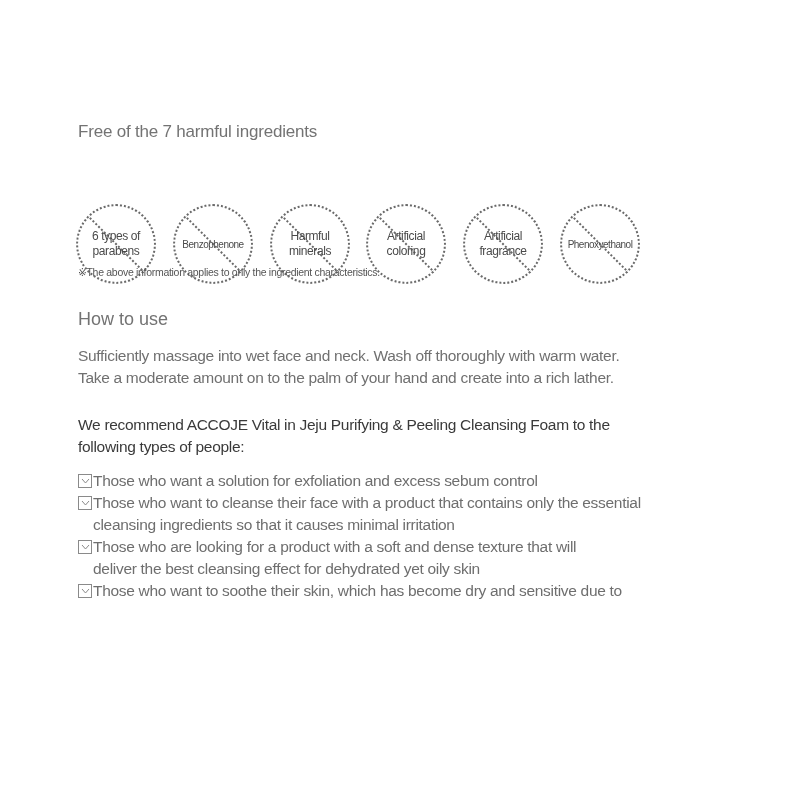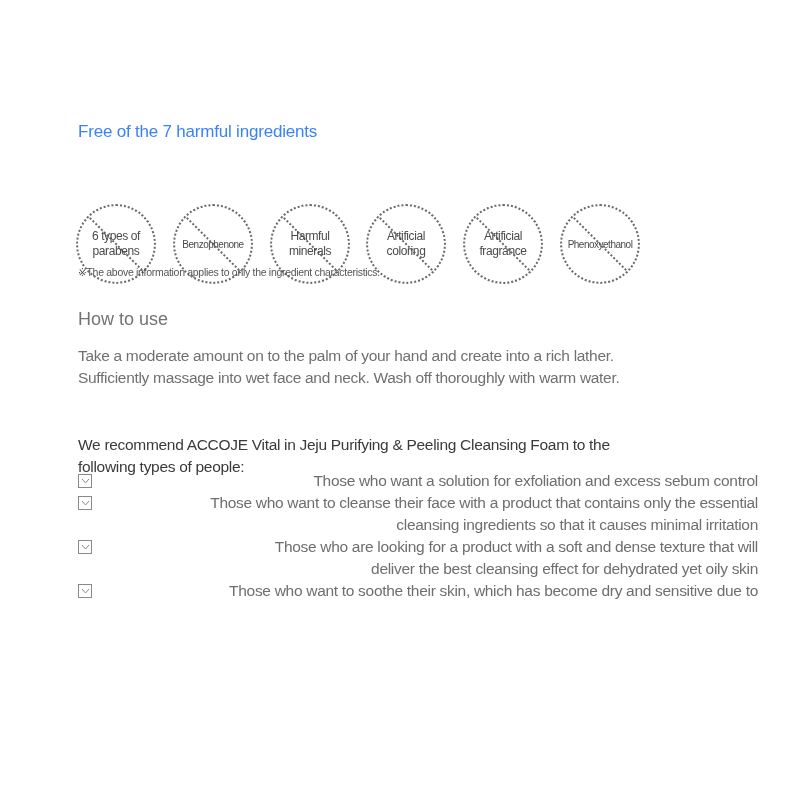--- a/index.html
+++ b/index.html
@@ -1,21 +1,21 @@
 <!DOCTYPE html>
 <html><head>
   <meta charset="utf-8">
   <style>
     html, body { margin: 0; padding: 0; }
     body {
       width: 800px; height: 800px; background: #ffffff; position: relative; overflow: hidden;
       font-family: "Liberation Sans", "DejaVu Sans", sans-serif; color: #555;
     }
     .title-free {
-      position: absolute; left: 78px; top: 122px; font-size: 17px; color: #3b82f6; letter-spacing: -0.2px;
+      position: absolute; left: 78px; top: 122px; font-size: 17px; color: #737373; letter-spacing: -0.2px;
     }
     .circles { position: absolute; left: 0; top: 0; width: 800px; height: 800px; margin-top: 36px; }
     .circle {
       position: absolute; width: 80px; height: 80px; border-radius: 50%;
       border: 2px dotted #6a6a6a; box-sizing: border-box;
       display: flex; align-items: center; justify-content: center; text-align: center;
       overflow: hidden;
     }
     .circle .slash {
       position: absolute; left: 50%; top: 50%; width: 80px; height: 0;
@@ -30,28 +30,27 @@
       position: absolute; left: 78px; top: 266px; font-size: 10.5px; color: #555; letter-spacing: -0.3px;
     }
     .howto-title {
       position: absolute; left: 78px; top: 309px; font-size: 18px; color: #737373;
     }
     .howto-body {
       position: absolute; left: 78px; top: 345px; font-size: 15.5px; line-height: 22px; color: #707070;
       width: 680px; letter-spacing: -0.3px;
     }
     .recommend-title {
-      position: absolute; left: 78px; top: 434px; font-size: 15.5px; line-height: 22px; color: #3a3a3a;
+      position: absolute; left: 78px; top: 414px; font-size: 15.5px; line-height: 22px; color: #3a3a3a;
       width: 620px; letter-spacing: -0.3px;
     }
     .list { position: absolute; left: 78px; top: 470px; width: 680px; margin: 0; padding: 0; list-style: none; }
     .list li {
       position: relative; padding-left: 15px; font-size: 15.5px; line-height: 22px; color: #6e6e6e;
       letter-spacing: -0.3px;
-      text-align: right;
     }
     .list li .check {
       position: absolute; left: 0; top: 4px; width: 14px; height: 14px; border: 1px solid #8a8a8a; box-sizing: border-box;
       display: flex; align-items: center; justify-content: center;
     }
     .list li .check svg { width: 9px; height: 6px; }
   </style>
 </head>
 <body>
 
@@ -81,22 +80,22 @@
   <div class="circle" style="left:560px;top:168px;">
     <span class="slash"></span>
     <span class="label small">Phenoxyethanol</span>
   </div>
 </div>
 
 <div class="note">※The above information applies to only the ingredient characteristics.</div>
 
 <div class="howto-title">How to use</div>
 <div class="howto-body">
+  <div>Sufficiently massage into wet face and neck. Wash off thoroughly with warm water.</div>
   <div>Take a moderate amount on to the palm of your hand and create into a rich lather.</div>
-  <div>Sufficiently massage into wet face and neck. Wash off thoroughly with warm water.</div>
 </div>
 
 <div class="recommend-title">
   <div>We recommend ACCOJE Vital in Jeju Purifying &amp; Peeling Cleansing Foam to the</div>
   <div>following types of people:</div>
 </div>
 
 <ul class="list">
   <li>
     <span class="check">

